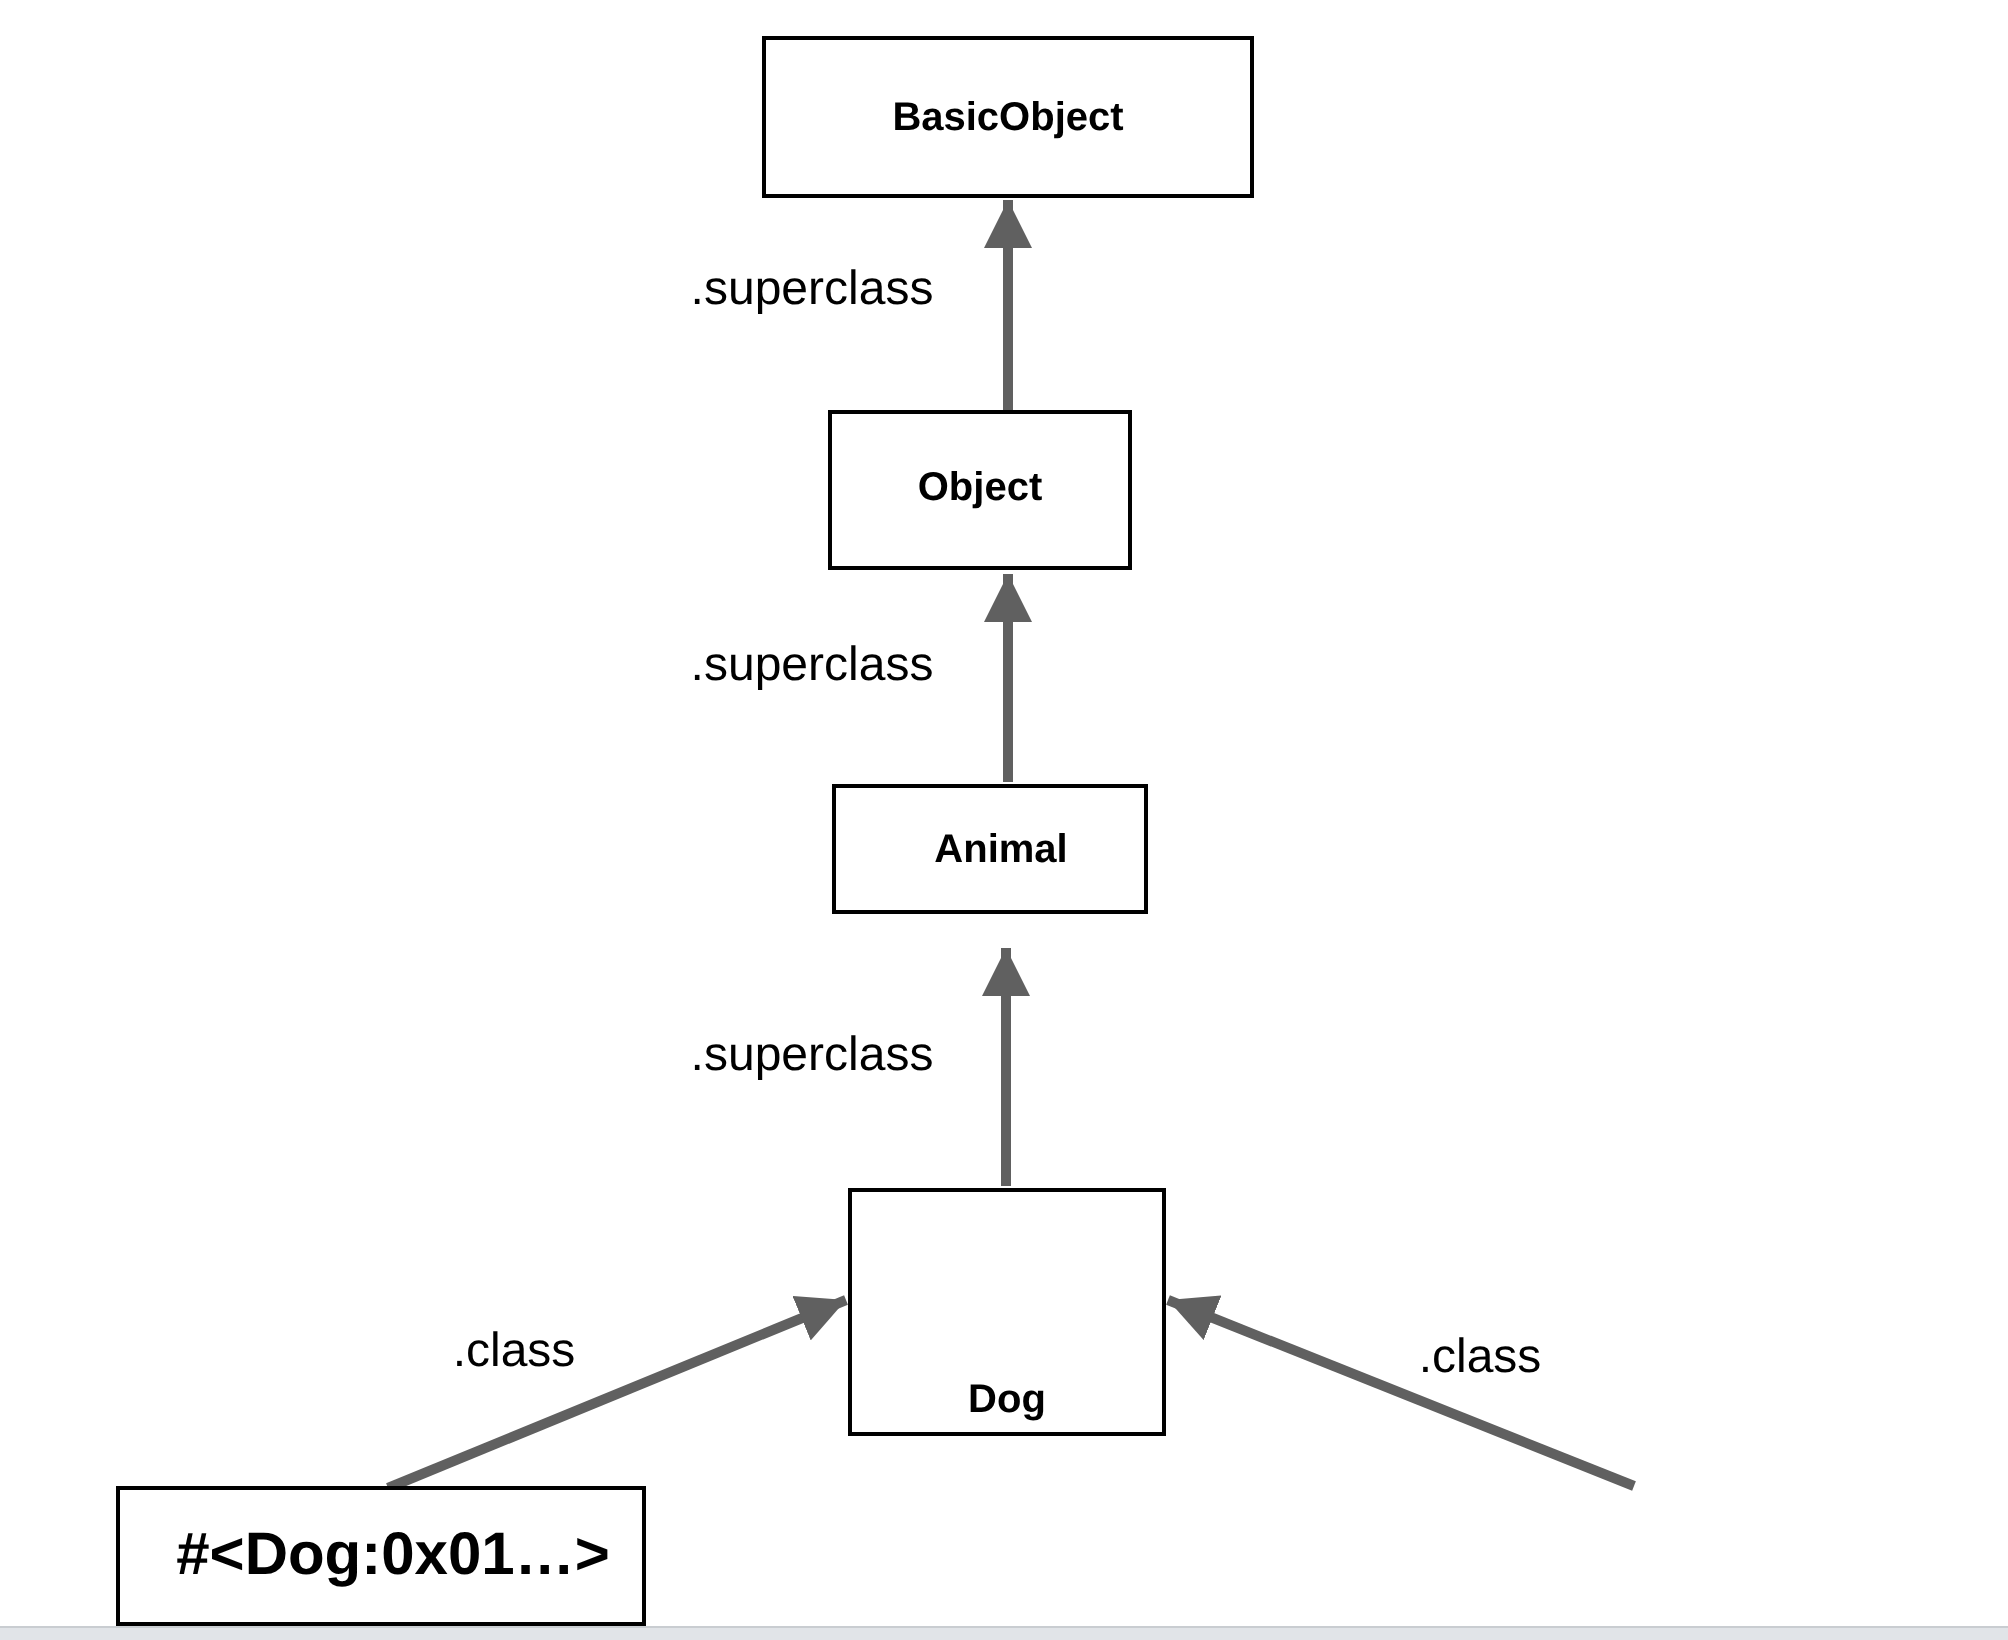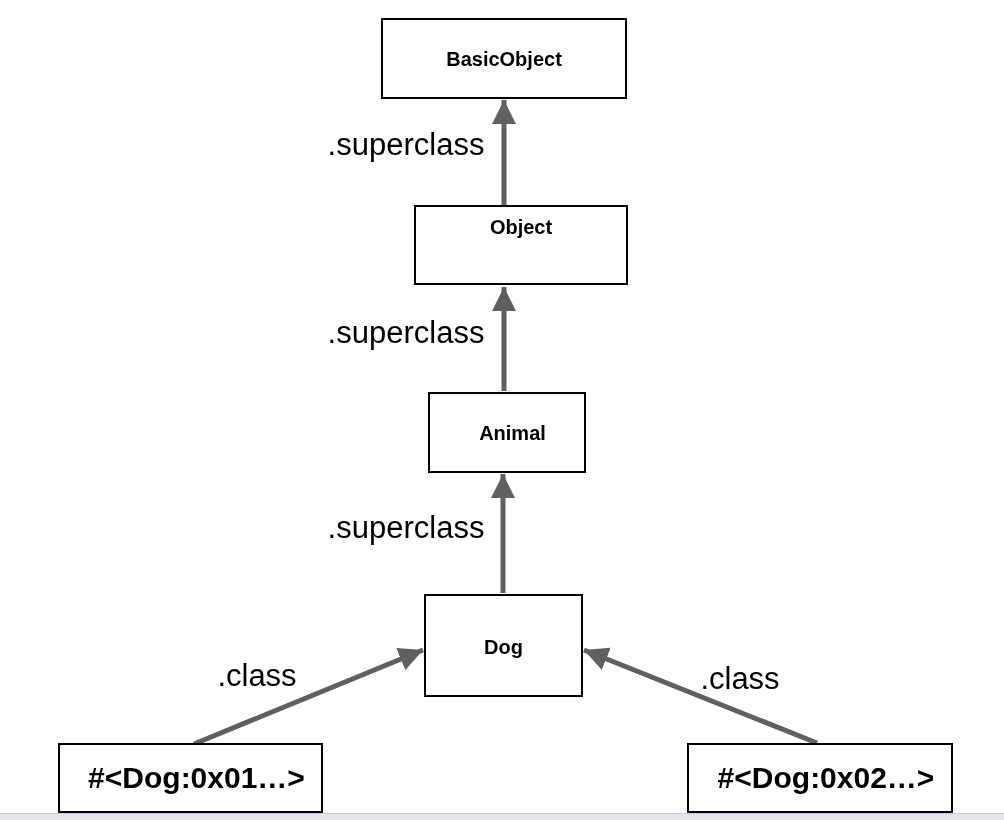--- a/index.html
+++ b/index.html
@@ -40,32 +40,32 @@
     border: 2px solid var(--node-border);
     display: flex;
     align-items: center;
     justify-content: center;
     font-weight: 700;
     font-size: 20px;
     line-height: 32px;
     white-space: nowrap;
   }
   .node-basicobject { left: 381px; top: 18px;  width: 246px; height: 81px; }
-  .node-object      { left: 414px; top: 205px; width: 214px; height: 80px;
-                      align-items: flex-start; padding-top: 4px; justify-content: center; }
-  .node-animal      { left: 428px; top: 392px; width: 158px; height: 81px; padding-left: 11px; }
-  .node-dog         { left: 424px; top: 594px; width: 159px; height: 103px;
-                      align-items: center; padding-top: 3px; }
+  .node-object      { left: 414px; top: 205px; width: 152px; height: 80px;
+                      align-items: flex-start; padding-top: 21px; justify-content: center; }
+  .node-animal      { left: 416px; top: 392px; width: 158px; height: 65px; padding-left: 11px; }
+  .node-dog         { left: 424px; top: 594px; width: 159px; height: 124px;
+                      align-items: flex-end; padding-top: 3px; }
   .node-instance    { font-size: 30px; padding-left: 12px; }
   .node-dog-instance-1 { left: 58px;  top: 743px; width: 265px; height: 70px; }
   .node-dog-instance-2 { left: 687px; top: 743px; width: 266px; height: 70px; }
   .edge-label {
     position: absolute;
     transform: translate(-50%, -50%);
-    font-size: 31px;
+    font-size: 24px;
     white-space: nowrap;
   }
   .edge-label-sup1   { left: 406px; top: 145px; }
   .edge-label-sup2   { left: 406px; top: 333px; }
   .edge-label-sup3   { left: 406px; top: 528px; }
   .edge-label-class1 { left: 257px; top: 676px; }
   .edge-label-class2 { left: 740px; top: 679px; }
   .bottom-bar {
     position: absolute;
     left: 0; top: 813px;
@@ -105,23 +105,20 @@
   </div>
 
   <div class="node node-dog">
     <span>Dog</span>
   </div>
 
   <div class="node node-instance node-dog-instance-1">
     <span>#&lt;Dog:0x01…&gt;</span>
   </div>
 
-  <div class="node node-instance node-dog-instance-2">
-    <span>#&lt;Dog:0x02…&gt;</span>
-  </div>
 
   <div class="edge-label edge-label-sup1">.superclass</div>
   <div class="edge-label edge-label-sup2">.superclass</div>
   <div class="edge-label edge-label-sup3">.superclass</div>
   <div class="edge-label edge-label-class1">.class</div>
   <div class="edge-label edge-label-class2">.class</div>
 
   <div class="bottom-bar"></div>
 
 </div>

